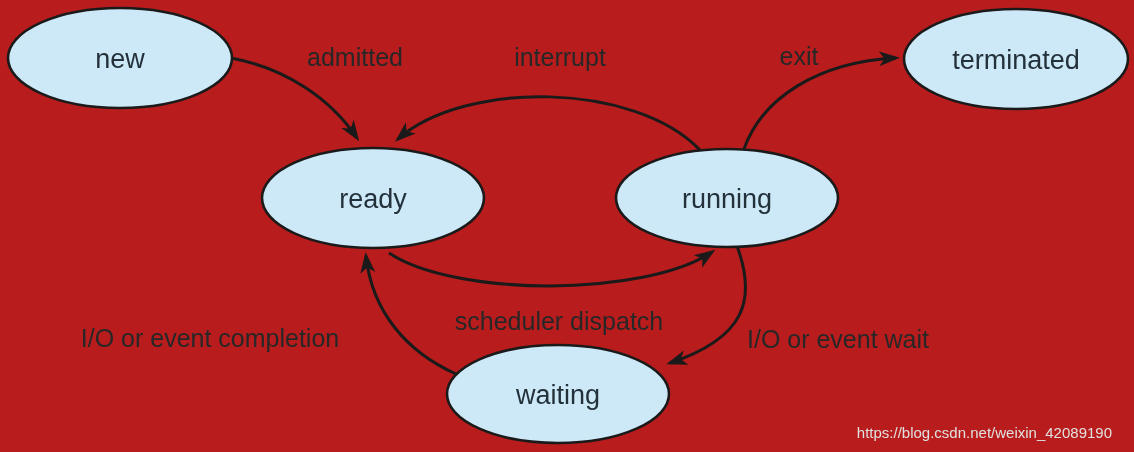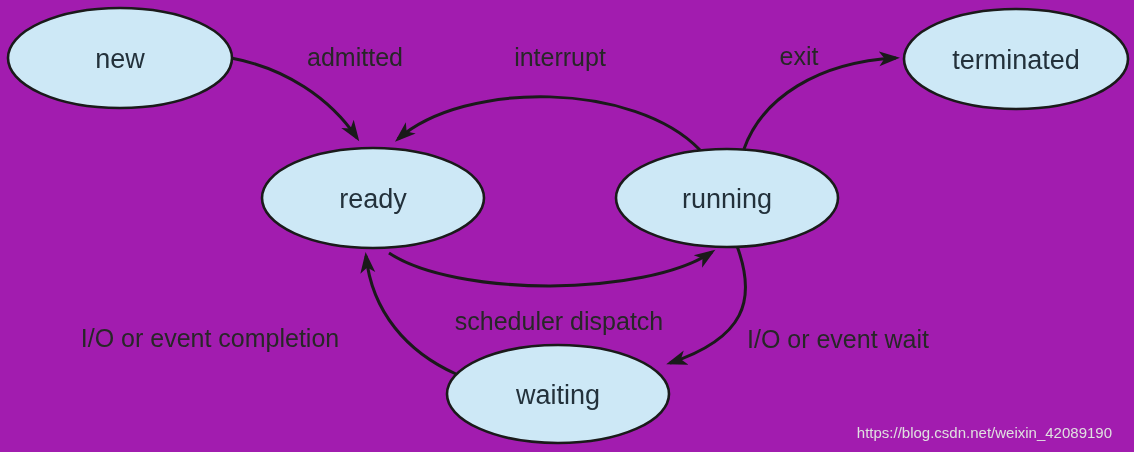--- a/index.html
+++ b/index.html
@@ -4,21 +4,21 @@
 <style>
   html, body {
     margin: 0;
     padding: 0;
     background: #ffffff;
   }
   .canvas {
     position: relative;
     width: 1134px;
     height: 452px;
-    background: #a21caf;
+    background: #b91c1c;
     font-family: "Liberation Sans", sans-serif;
     overflow: hidden;
   }
   svg { display: block; }
   .node-ellipse {
     stroke: #1a1a1a;
     stroke-width: 2.6;
   }
   .edge-path {
     fill: none;

